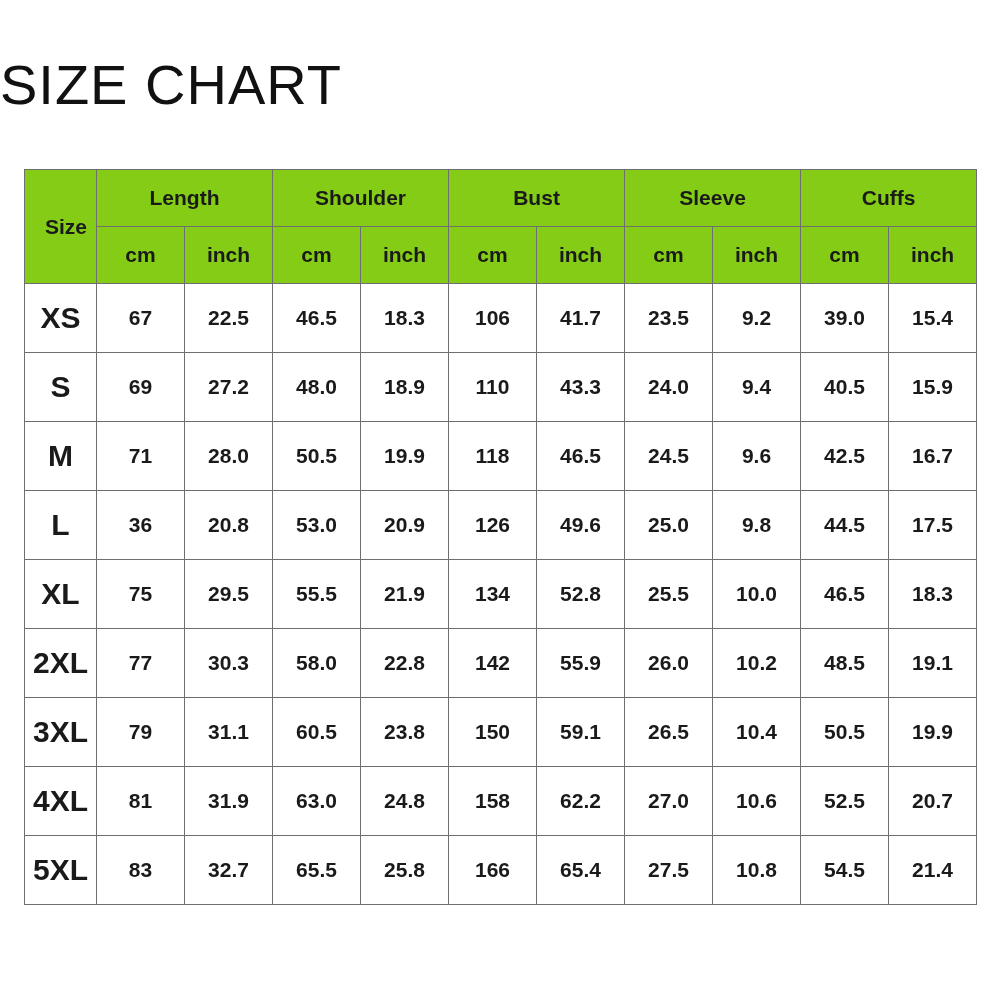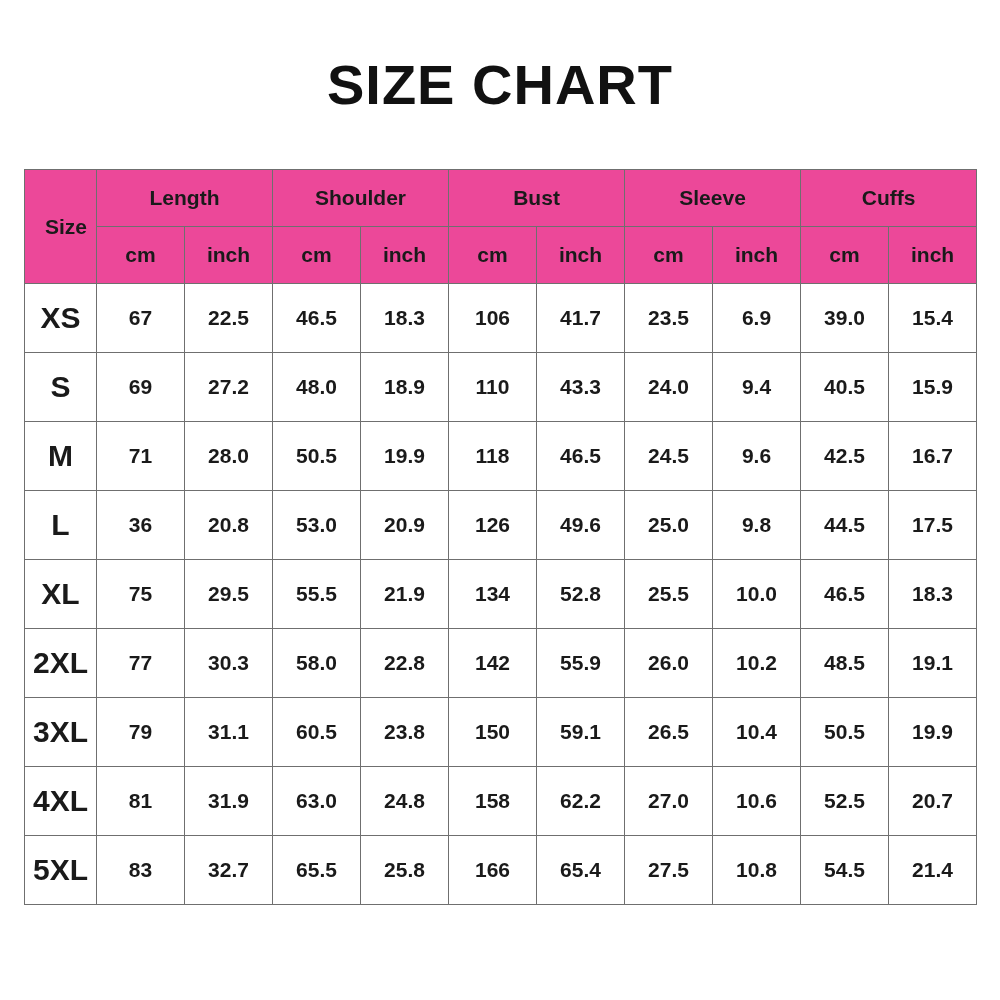--- a/index.html
+++ b/index.html
@@ -14,23 +14,23 @@
     color: #1a1a1a;
     overflow: hidden;
   }
   .page {
     width: 1000px;
     height: 1000px;
     box-sizing: border-box;
     position: relative;
   }
   .title {
-    text-align: center;
+    text-align: left;
     font-size: 56px;
-    font-weight: bold;
+    font-weight: normal;
     letter-spacing: 1px;
     margin-top: 52px;
     color: #111111;
     font-family: "Liberation Sans", sans-serif;
   }
   .table-wrap {
     margin: 52px 24px 0 24px;
   }
   table.size-chart {
     border-collapse: collapse;
@@ -40,21 +40,21 @@
   table.size-chart td, table.size-chart th {
     border: 1px solid #6f6f6f;
     text-align: center;
     vertical-align: middle;
     font-size: 21px;
     font-weight: bold;
     color: #1a1a1a;
     font-family: "Liberation Sans", sans-serif;
   }
   .head-group, .head-unit, .head-size {
-    background: #ec4899;
+    background: #84cc16;
   }
   .head-group {
     height: 54px;
     font-size: 23px;
   }
   .head-unit {
     height: 54px;
     font-size: 21px;
   }
   .head-size {
@@ -132,21 +132,21 @@
       <tbody>
         <tr>
           <td class="size-cell">XS</td>
           <td>67</td>
           <td>22.5</td>
           <td>46.5</td>
           <td>18.3</td>
           <td>106</td>
           <td>41.7</td>
           <td>23.5</td>
-          <td>6.9</td>
+          <td>9.2</td>
           <td>39.0</td>
           <td>15.4</td>
         </tr>
         <tr>
           <td class="size-cell">S</td>
           <td>69</td>
           <td>27.2</td>
           <td>48.0</td>
           <td>18.9</td>
           <td>110</td>

